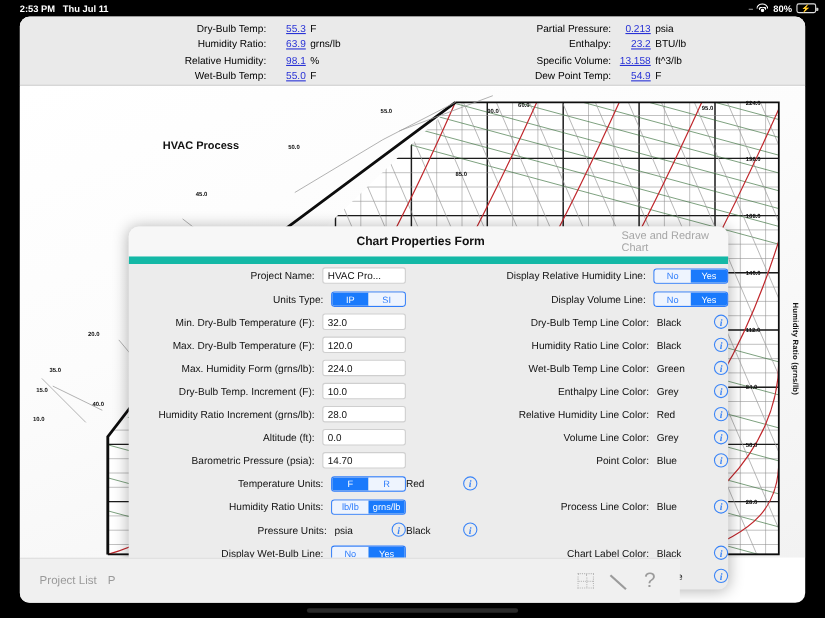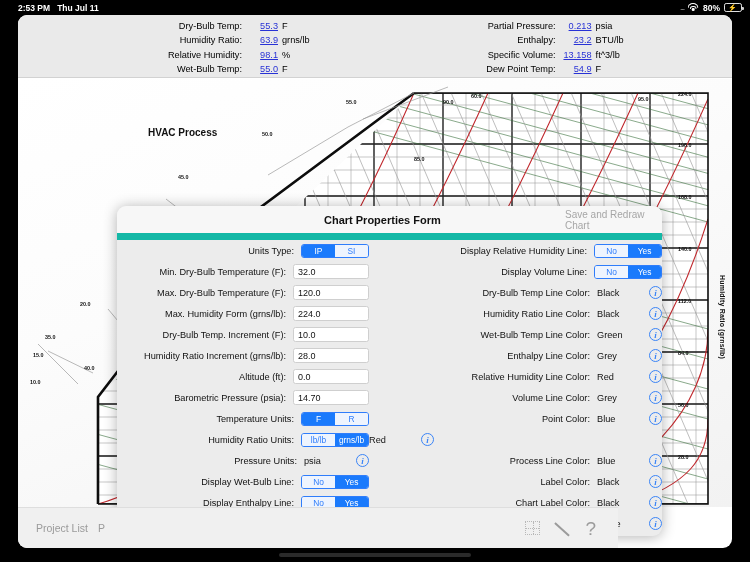--- a/index.html
+++ b/index.html
@@ -423,20 +423,24 @@
 
       <div class="pop-header">
         <span class="pop-title">Chart Properties Form</span>
         <span class="pop-save">Save and Redraw Chart</span>
       </div>
 
       <div class="formbody">
 
         <div class="col left">
 
+          <div class="frow">
+            <span class="flabel">Project Name:</span>
+            <span class="finput">HVAC Pro...</span>
+          </div>
 
           <div class="frow">
             <span class="flabel">Units Type:</span>
             <span class="seg">
               <span class="on">IP</span>
               <span>SI</span>
             </span>
           </div>
 
           <div class="frow">
@@ -578,21 +582,20 @@
             <span class="infoic">i</span>
           </div>
 
           <div class="frow">
             <span class="flabel">Process Line Color:</span>
             <span class="colorval">Blue</span>
             <span class="infoic">i</span>
           </div>
 
           <div class="frow">
-            <span class="flabel">Label Color:</span>
             <span class="colorval">Black</span>
             <span class="infoic">i</span>
           </div>
 
           <div class="frow">
             <span class="flabel">Chart Label Color:</span>
             <span class="colorval">Black</span>
             <span class="infoic">i</span>
           </div>
 

